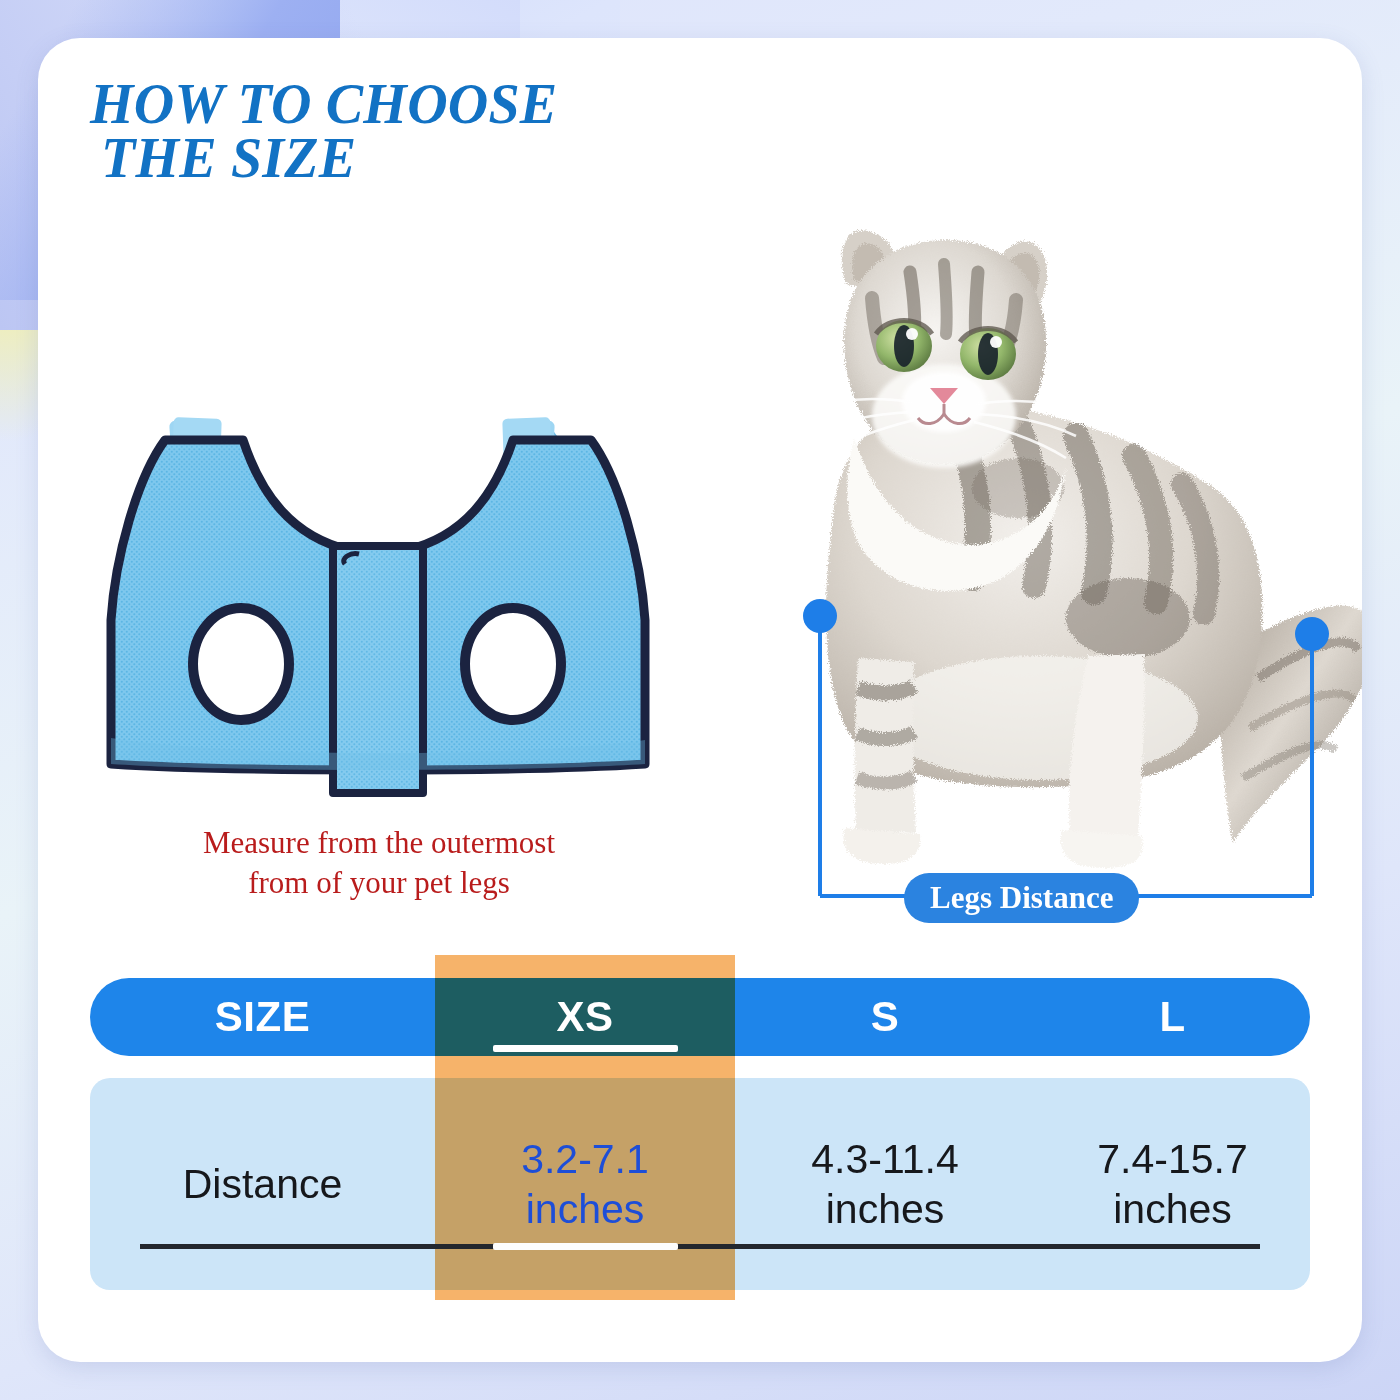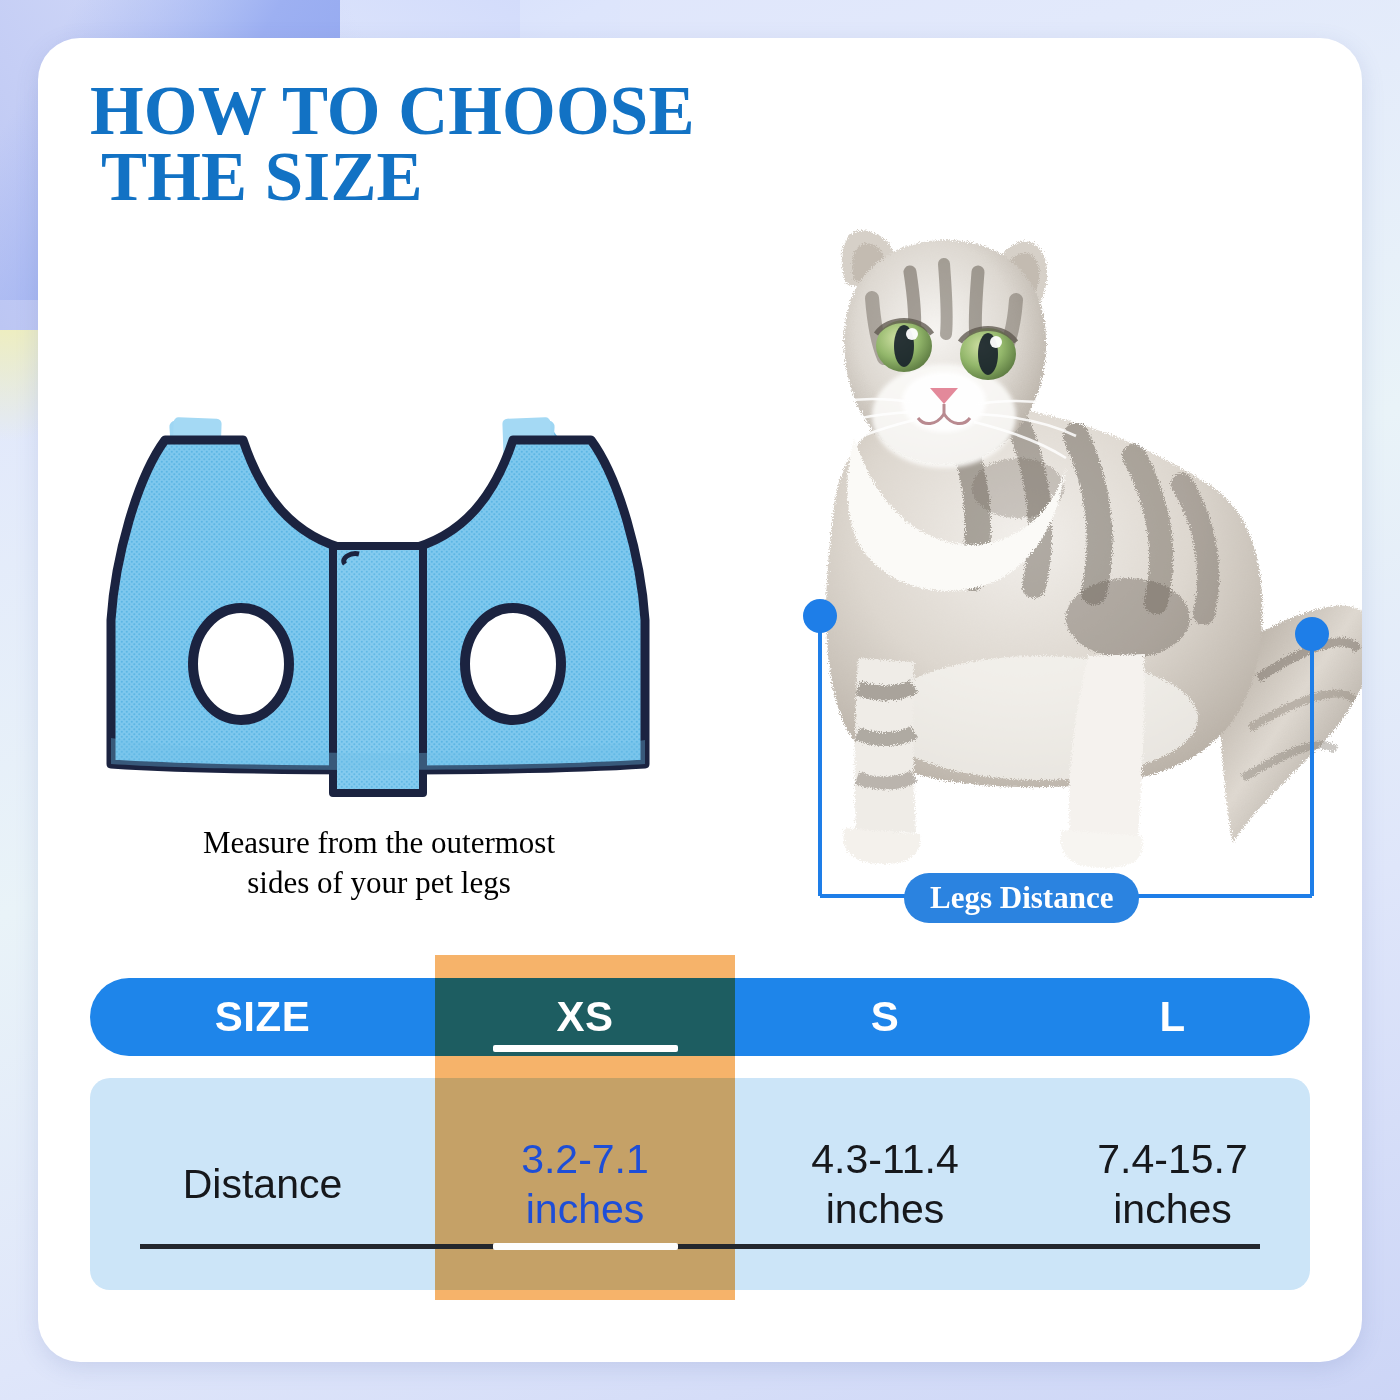--- a/index.html
+++ b/index.html
@@ -50,31 +50,31 @@
     background:#ffffff;border-radius:42px;
     box-shadow:0 6px 22px rgba(90,105,170,.17);
     overflow:hidden;z-index:2;
   }
 
   
   #headline{
     position:absolute;left:52px;top:40px;width:660px;
     font-family:"Liberation Serif",serif;
     font-weight:700;color:#1272c4;
-    font-size:69px;line-height:.96;letter-spacing:.2px;
+    font-size:56px;line-height:.96;letter-spacing:.2px;font-style:italic;
   }
   #headline .l2{display:block;margin-left:11px;}
 
   
   #harness-wrap{position:absolute;left:55px;top:330px;width:570px;height:430px;}
   #harness-wrap svg{display:block;width:100%;height:100%;}
 
   #harness-caption{
     position:absolute;left:46px;top:785px;width:590px;
-    text-align:center;color:#000000;
+    text-align:center;color:#b91c1c;
     font-family:"Liberation Serif",serif;
     font-size:31px;line-height:1.28;
   }
 
   
   #cat-wrap{position:absolute;left:620px;top:150px;width:704px;height:740px;}
   #cat-wrap svg{display:block;width:100%;height:100%;}
 
   #legs-pill{
     position:absolute;left:866px;top:823px;
@@ -200,21 +200,21 @@
 
       <ellipse cx="148" cy="296" rx="48" ry="56" fill="#ffffff" stroke="#1b2340" stroke-width="10"></ellipse>
       <ellipse cx="420" cy="296" rx="48" ry="56" fill="#ffffff" stroke="#1b2340" stroke-width="10"></ellipse>
 
       <path d="M18 370 C140 390 430 390 552 372 L552 396 C430 404 140 404 18 396 Z" fill="#6fbfe8" opacity=".35"></path>
     </svg>
   </div>
 
   <div id="harness-caption">
     <div>Measure from the outermost</div>
-    <div>sides of your pet legs</div>
+    <div>from of your pet legs</div>
   </div>
 
   <div id="cat-wrap">
     <svg viewBox="0 0 704 740" xmlns="http://www.w3.org/2000/svg">
       <defs>
         <radialGradient id="bodyG" cx="45%" cy="35%" r="70%">
           <stop offset="0%" stop-color="#f2efeb"></stop>
           <stop offset="55%" stop-color="#ddd7cf"></stop>
           <stop offset="100%" stop-color="#b9b1a7"></stop>
         </radialGradient>

